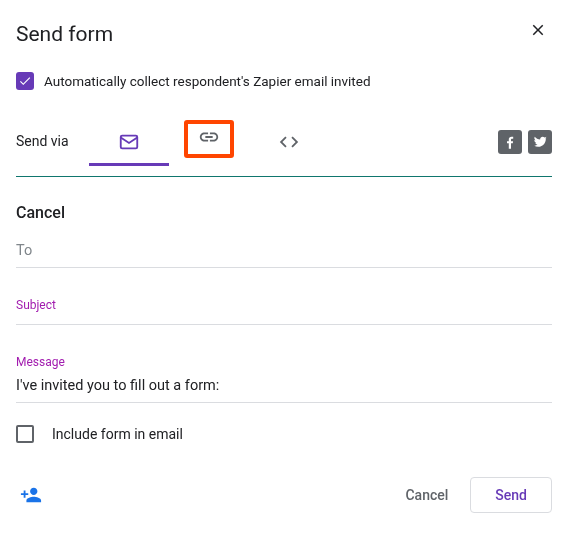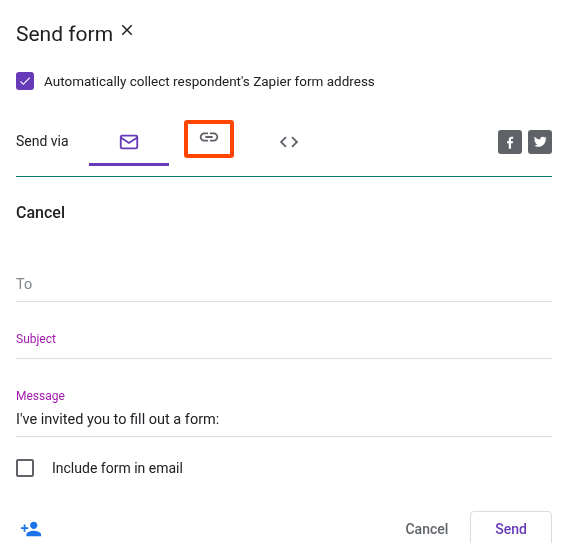--- a/index.html
+++ b/index.html
@@ -7,20 +7,21 @@
       font-family: "Google Sans", Roboto, Arial, sans-serif;
       background: #fff;
       width: 572px;
       height: 543px;
       position: relative;
       color: #202124;
     }
     .dialog { padding: 16px 20px 12px 16px; }
     .title-row {
       display: flex;
+      justify-content: space-between;
       align-items: flex-start;
     }
     .title {
       font-size: 21px;
       font-weight: 400;
       color: #202124;
       margin-top: 6px;
     }
     .close-btn {
       width: 28px; height: 28px;
@@ -181,21 +182,21 @@
         </svg>
     </button>
   </div>
 
   <div class="checkbox-row">
     <div class="checkbox">
       <svg viewBox="0 0 24 24">
           <path d="M9 16.17 4.83 12l-1.42 1.41L9 19 21 7l-1.41-1.41z"></path>
         </svg>
     </div>
-    <span class="checkbox-label">Automatically collect respondent's Zapier form address</span>
+    <span class="checkbox-label">Automatically collect respondent's Zapier email invited</span>
   </div>
 
   <div class="send-via-row">
     <span class="send-via-label">Send via</span>
 
     <div class="tab active">
       <svg viewBox="0 0 24 24" stroke="#673ab7" stroke-width="2" fill="none">
           <rect x="3" y="5" width="18" height="14" rx="1.5"></rect>
           <path d="M3 7l9 6 9-6"></path>
         </svg>
@@ -224,21 +225,21 @@
     </div>
     <div class="social-btn">
       <svg viewBox="0 0 24 24">
           <path d="M22 5.9c-.7.3-1.5.6-2.3.7.8-.5 1.5-1.3 1.8-2.3-.8.5-1.7.8-2.6 1-1.5-1.6-4-1.7-5.6-.2-.9.9-1.3 2.1-1.1 3.3-3.2-.2-6.2-1.7-8.1-4.2-1.1 1.8-.5 4.1 1.2 5.3-.7 0-1.3-.2-1.9-.5 0 1.9 1.3 3.5 3.2 3.9-.6.2-1.2.2-1.8.1.5 1.6 2 2.7 3.7 2.8-1.6 1.2-3.5 1.8-5.5 1.6 1.9 1.2 4 1.8 6.3 1.8 7.5 0 11.7-6.4 11.4-12.1.8-.6 1.5-1.3 2-2.1z"></path>
         </svg>
     </div>
   </div>
 
   <div class="section-title">Cancel</div>
 
-  <div class="field" style="margin-top:52px;">
+  <div class="field" style="margin-top:18px;">
     <input class="field-input" placeholder="To" value="" style="">
   </div>
 
   <div class="field">
     <div class="field-small-label">Subject</div>
   </div>
 
   <div class="field">
     <div class="field-small-label">Message</div>
     <input class="field-input" value="I've invited you to fill out a form:" style="">

